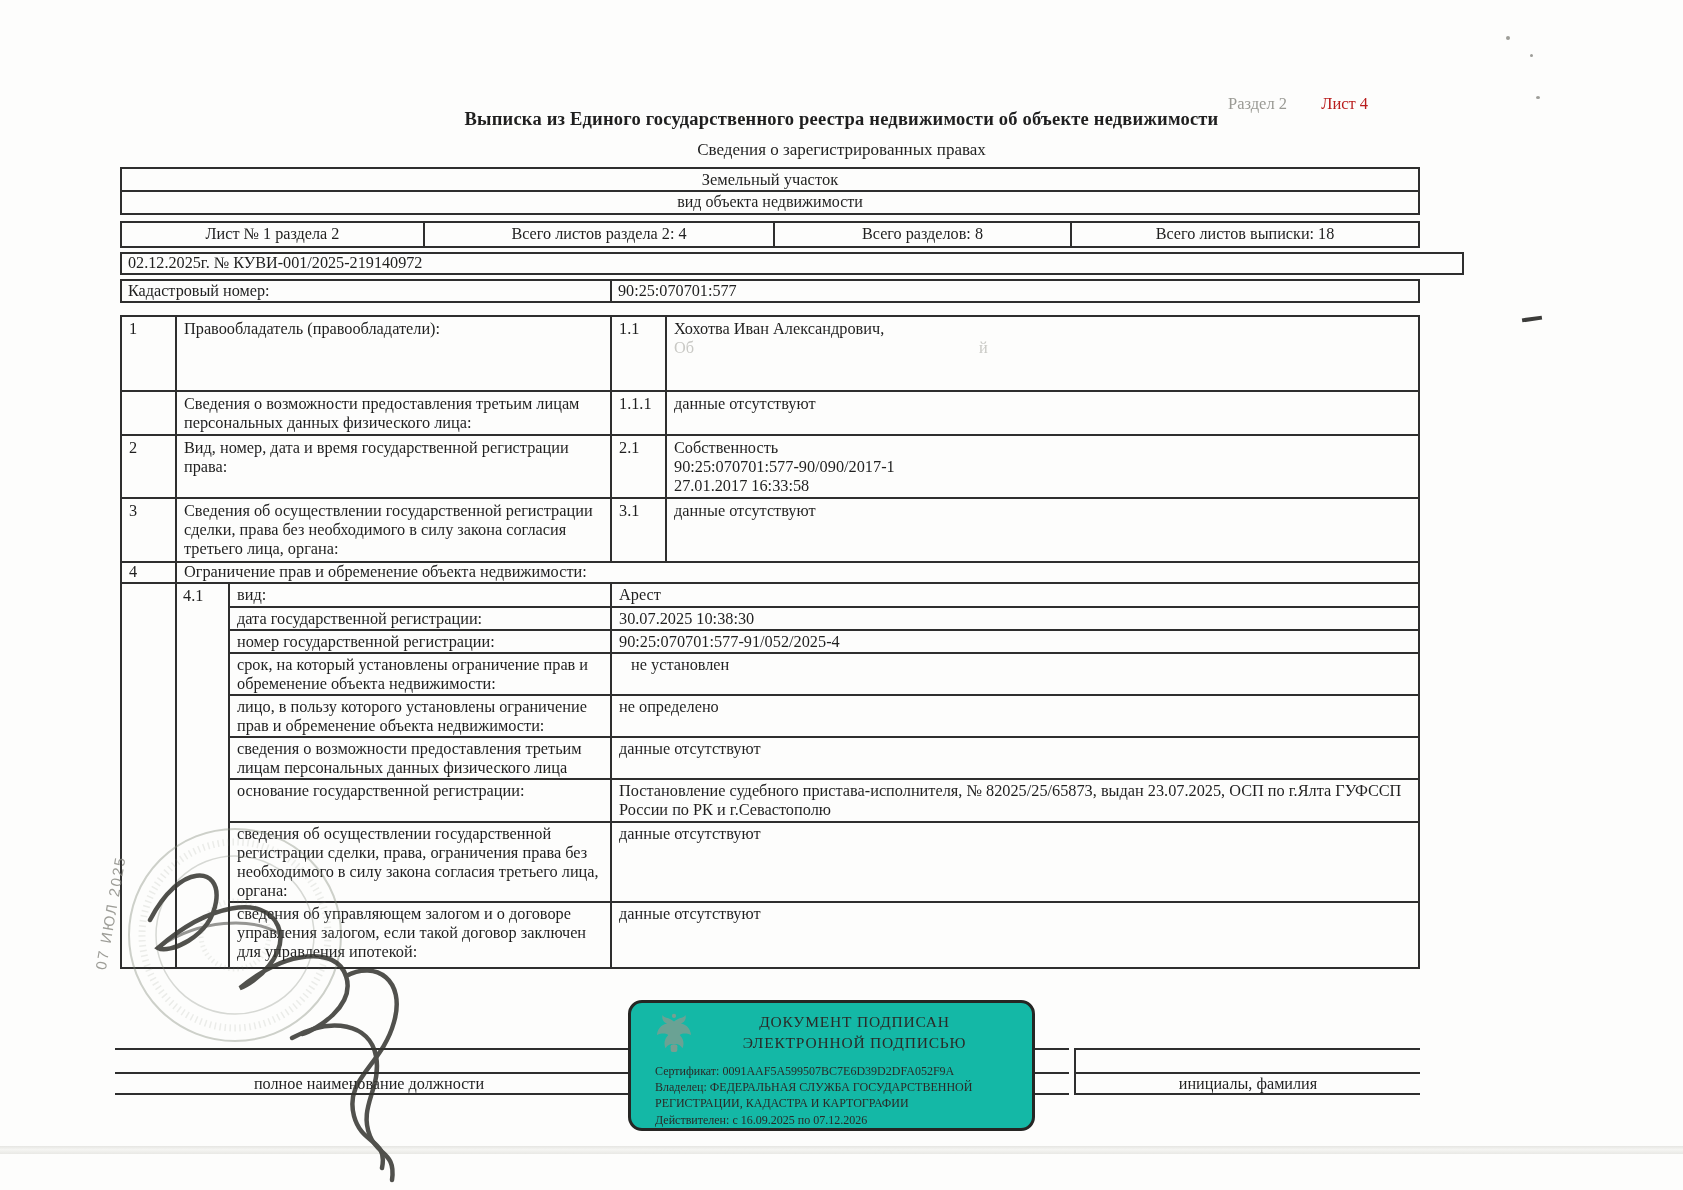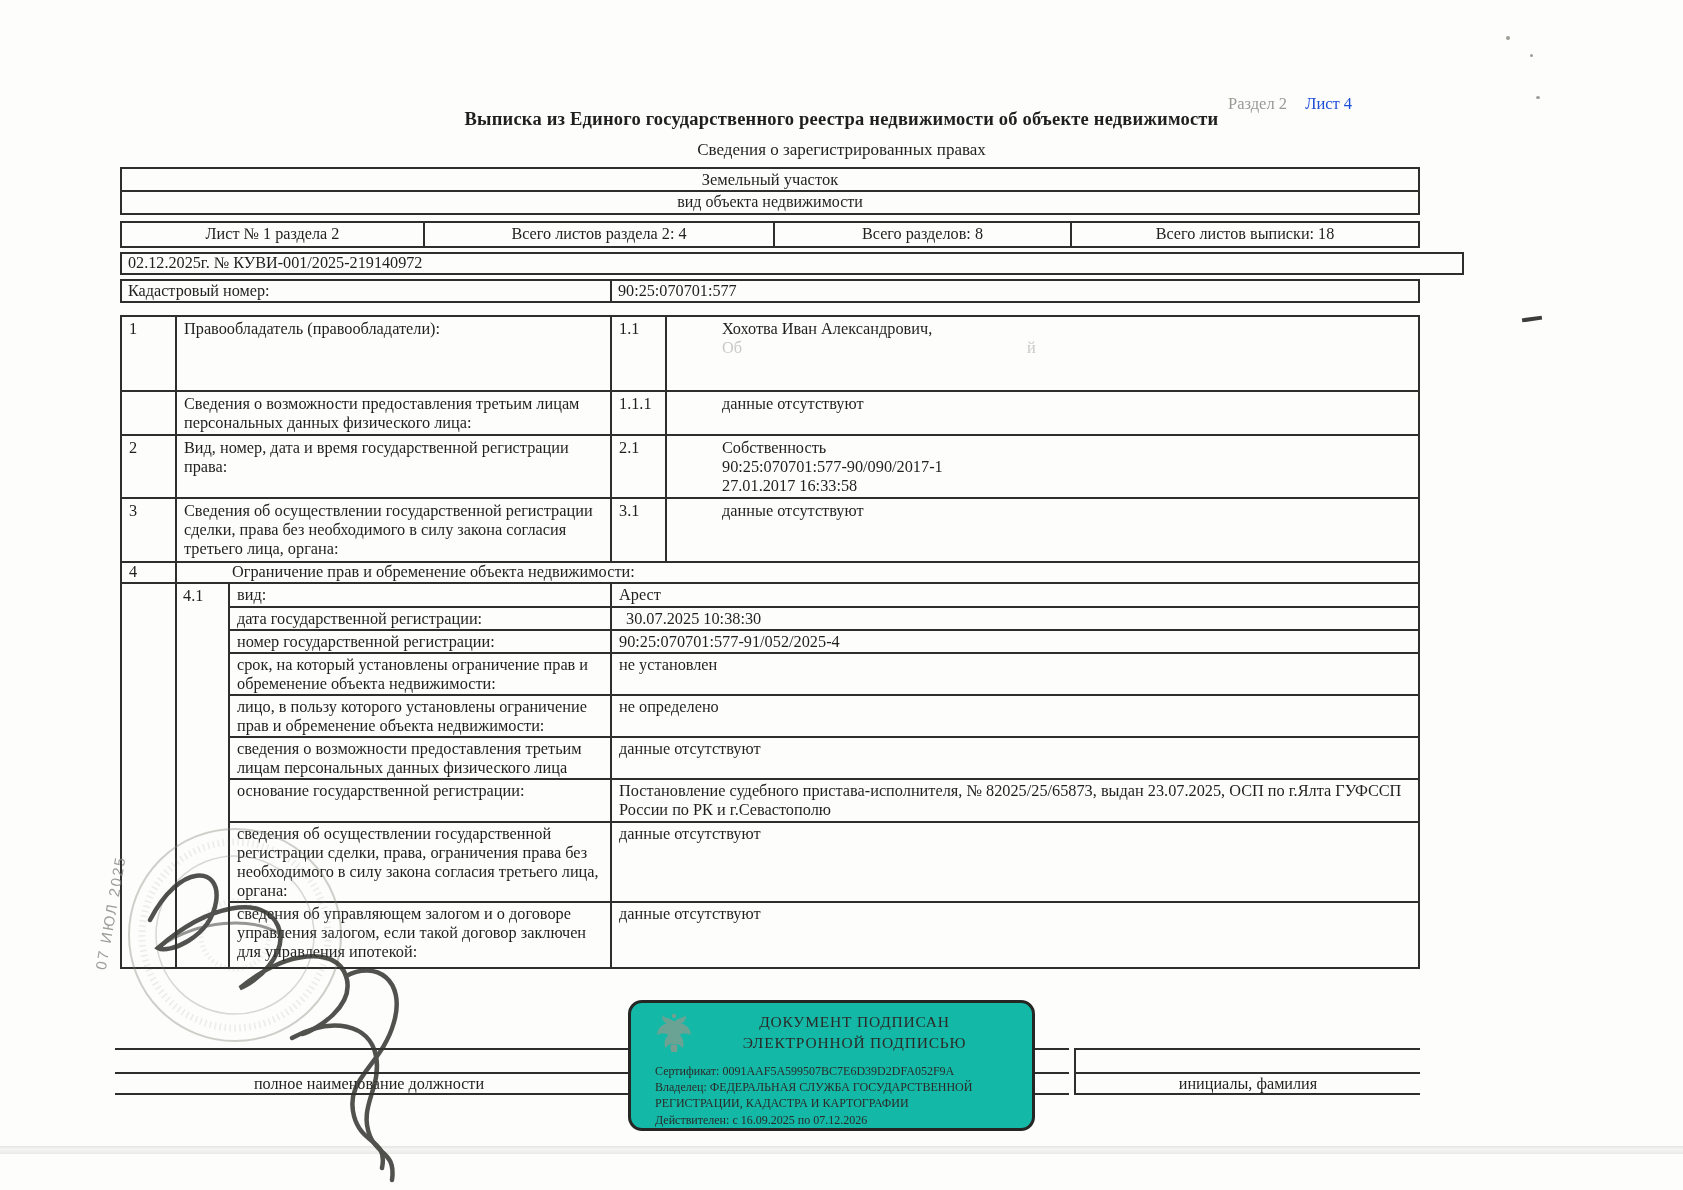--- a/index.html
+++ b/index.html
@@ -2,21 +2,21 @@
 <html><head>
 <meta charset="utf-8">
 <style>
   html,body{margin:0;padding:0;background:#ffffff;}
   .doc{position:relative;width:1683px;height:1190px;background:#fdfdfc;
        font-family:"Liberation Serif",serif;color:#1f1f1f;overflow:hidden;}
   .abs{position:absolute;}
   .bordered{border:2px solid #2e2e2e;box-sizing:border-box;}
   .corner{top:94px;left:1228px;font-size:16.5px;white-space:nowrap;}
   .corner .dim{color:#9a9a94;}
-  .corner .dark{color:#1d4ed8;margin-left:14px;}
+  .corner .dark{color:#b91c1c;margin-left:30px;}
   .title{top:109px;left:0;width:1683px;text-align:center;font-size:18.5px;font-weight:bold;letter-spacing:.2px;}
   .subtitle{top:140px;left:0;width:1683px;text-align:center;font-size:17px;}
   
   .tableA{left:120px;top:167px;width:1300px;}
   .taR1{height:23px;border-bottom:2px solid #2e2e2e;text-align:center;font-size:16.5px;line-height:21px;box-sizing:border-box;}
   .taR2{height:21px;text-align:center;font-size:16px;line-height:20px;}
   
   .tableB{left:120px;top:221px;width:1300px;height:27px;display:flex;}
   .tableB>div{border-right:2px solid #2e2e2e;text-align:center;font-size:16.2px;line-height:23px;box-sizing:border-box;}
   .tableB>div:last-child{border-right:none;}
@@ -25,21 +25,21 @@
   .barD .dL{width:490px;border-right:2px solid #2e2e2e;padding-left:6px;box-sizing:border-box;}
   .barD .dR{flex:1;padding-left:6px;}
   
   .mtable{left:120px;top:315px;width:1300px;border:2px solid #2e2e2e;box-sizing:border-box;font-size:16.3px;line-height:1.17;}
   .trow{display:flex;border-bottom:2px solid #2e2e2e;box-sizing:border-box;}
   .trow:last-child{border-bottom:none;}
   .cell{box-sizing:border-box;padding:2px 7px;}
   .cnum{width:55px;border-right:2px solid #2e2e2e;}
   .clabel{width:435px;border-right:2px solid #2e2e2e;}
   .csub{width:55px;border-right:2px solid #2e2e2e;}
-  .cval{flex:1;margin-left:48px;}
+  .cval{flex:1;}
   .ghost{color:#c9c9c5;white-space:pre;}
   .r4head{height:19px;padding-top:0;padding-bottom:0;line-height:18px;}
   .group{display:flex;box-sizing:border-box;}
   .g1{width:55px;border-right:2px solid #2e2e2e;box-sizing:border-box;}
   .g2{width:53px;border-right:2px solid #2e2e2e;box-sizing:border-box;padding:2px 6px;}
   .gbody{flex:1;display:flex;flex-direction:column;}
   .grow{display:flex;border-bottom:2px solid #2e2e2e;box-sizing:border-box;}
   .grow:last-child{border-bottom:none;}
   .glabel{width:382px;border-right:2px solid #2e2e2e;box-sizing:border-box;padding:1px 7px;}
   .gval{flex:1;box-sizing:border-box;padding:1px 7px;}
@@ -139,29 +139,29 @@
 
     <div class="trow group">
       <div class="g1"></div>
       <div class="g2">4.1</div>
       <div class="gbody">
 
         <div class="grow" style="min-height:24px;">
           <div class="glabel">вид:</div>
           <div class="gval">Арест</div>
         </div>
-        <div class="grow" style="min-height:23px;gap:7px;">
+        <div class="grow" style="min-height:23px;">
           <div class="glabel">дата государственной регистрации:</div>
           <div class="gval">30.07.2025 10:38:30</div>
         </div>
         <div class="grow" style="min-height:23px;">
           <div class="glabel">номер государственной регистрации:</div>
           <div class="gval">90:25:070701:577-91/052/2025-4</div>
         </div>
-        <div class="grow" style="min-height:39px;">
+        <div class="grow" style="min-height:39px;gap:12px;">
           <div class="glabel">срок, на который установлены ограничение прав и обременение объекта недвижимости:</div>
           <div class="gval">не установлен</div>
         </div>
         <div class="grow" style="min-height:38px;">
           <div class="glabel">лицо, в пользу которого установлены ограничение прав и обременение объекта недвижимости:</div>
           <div class="gval">не определено</div>
         </div>
         <div class="grow" style="min-height:41px;">
           <div class="glabel">сведения о возможности предоставления третьим лицам персональных данных физического лица</div>
           <div class="gval">данные отсутствуют</div>

